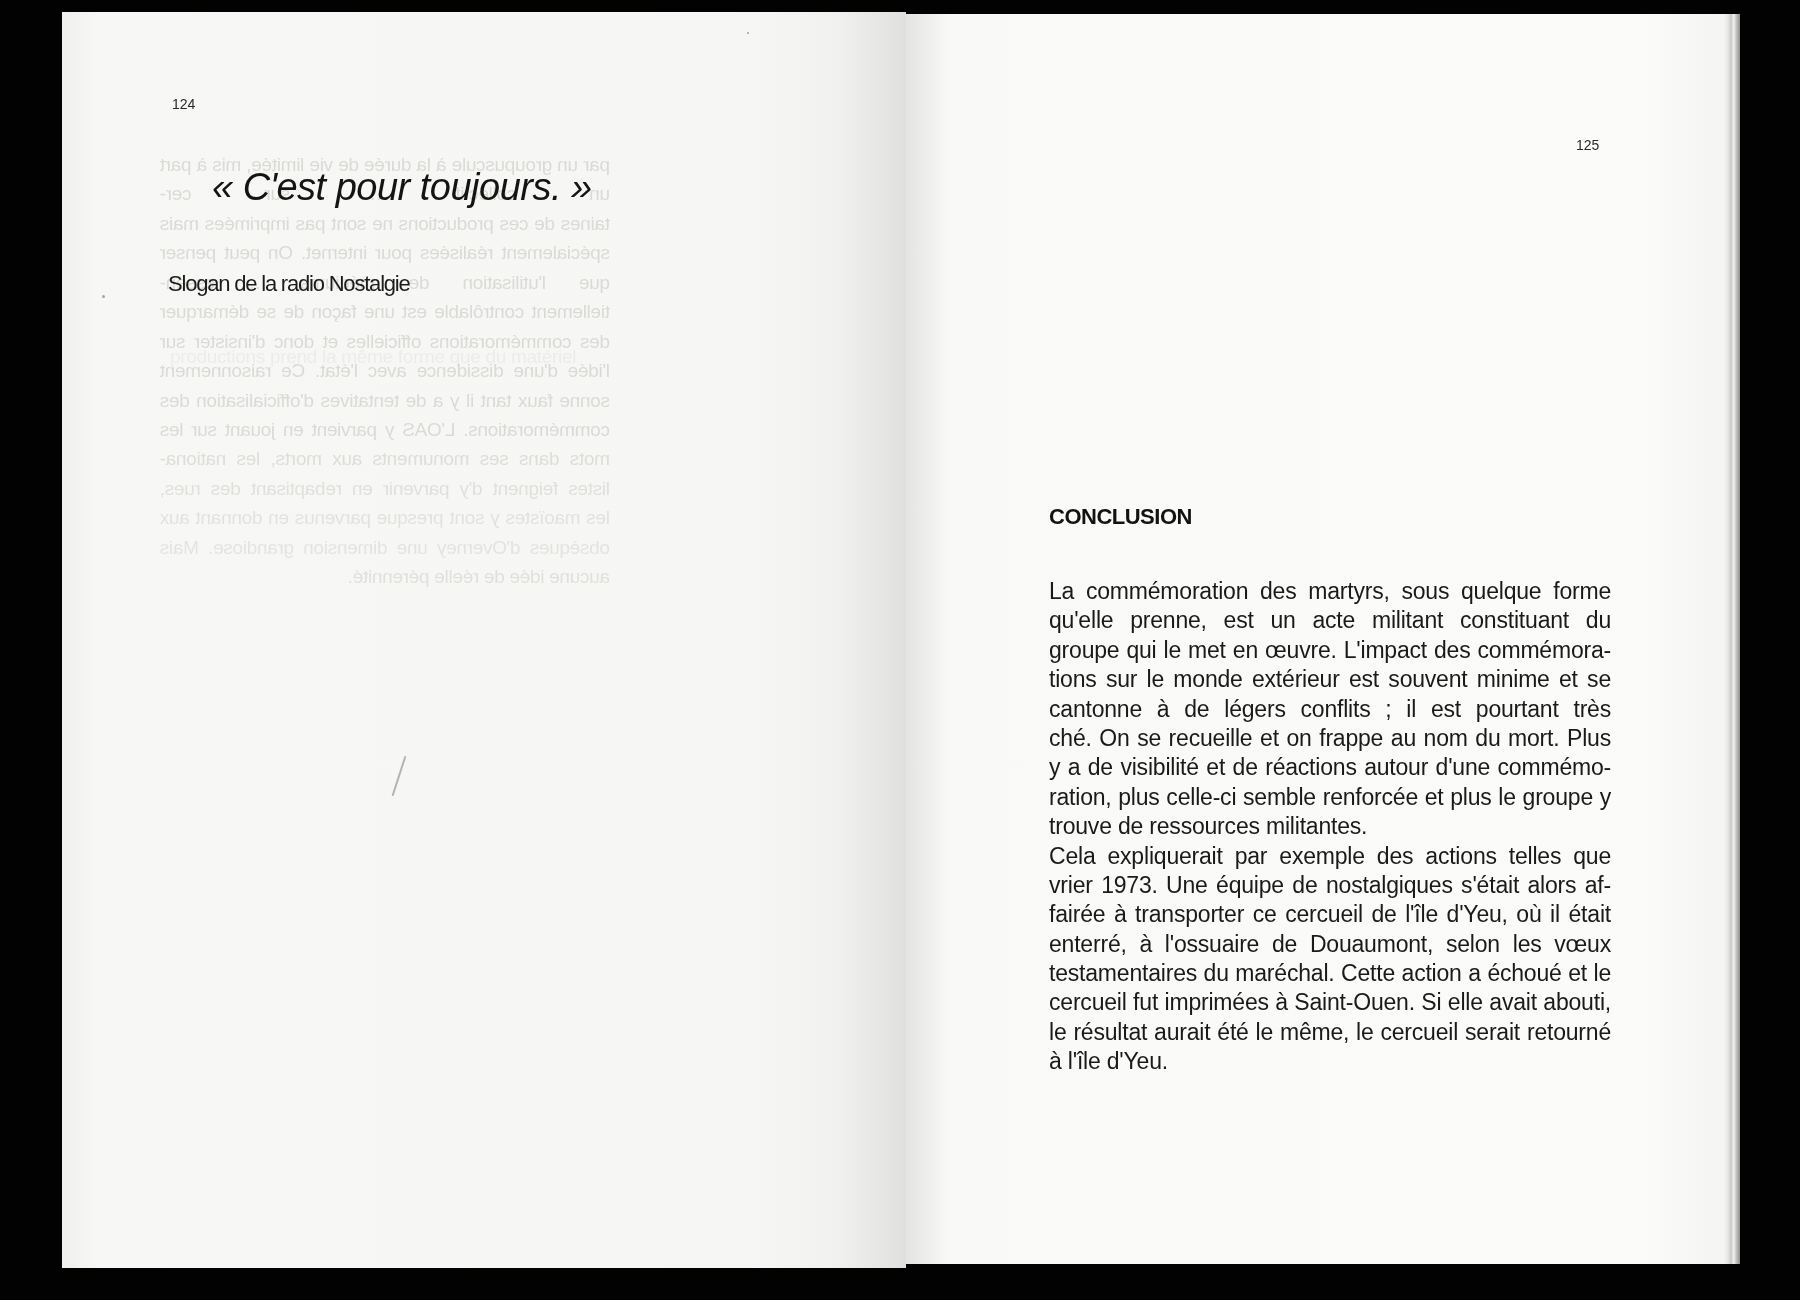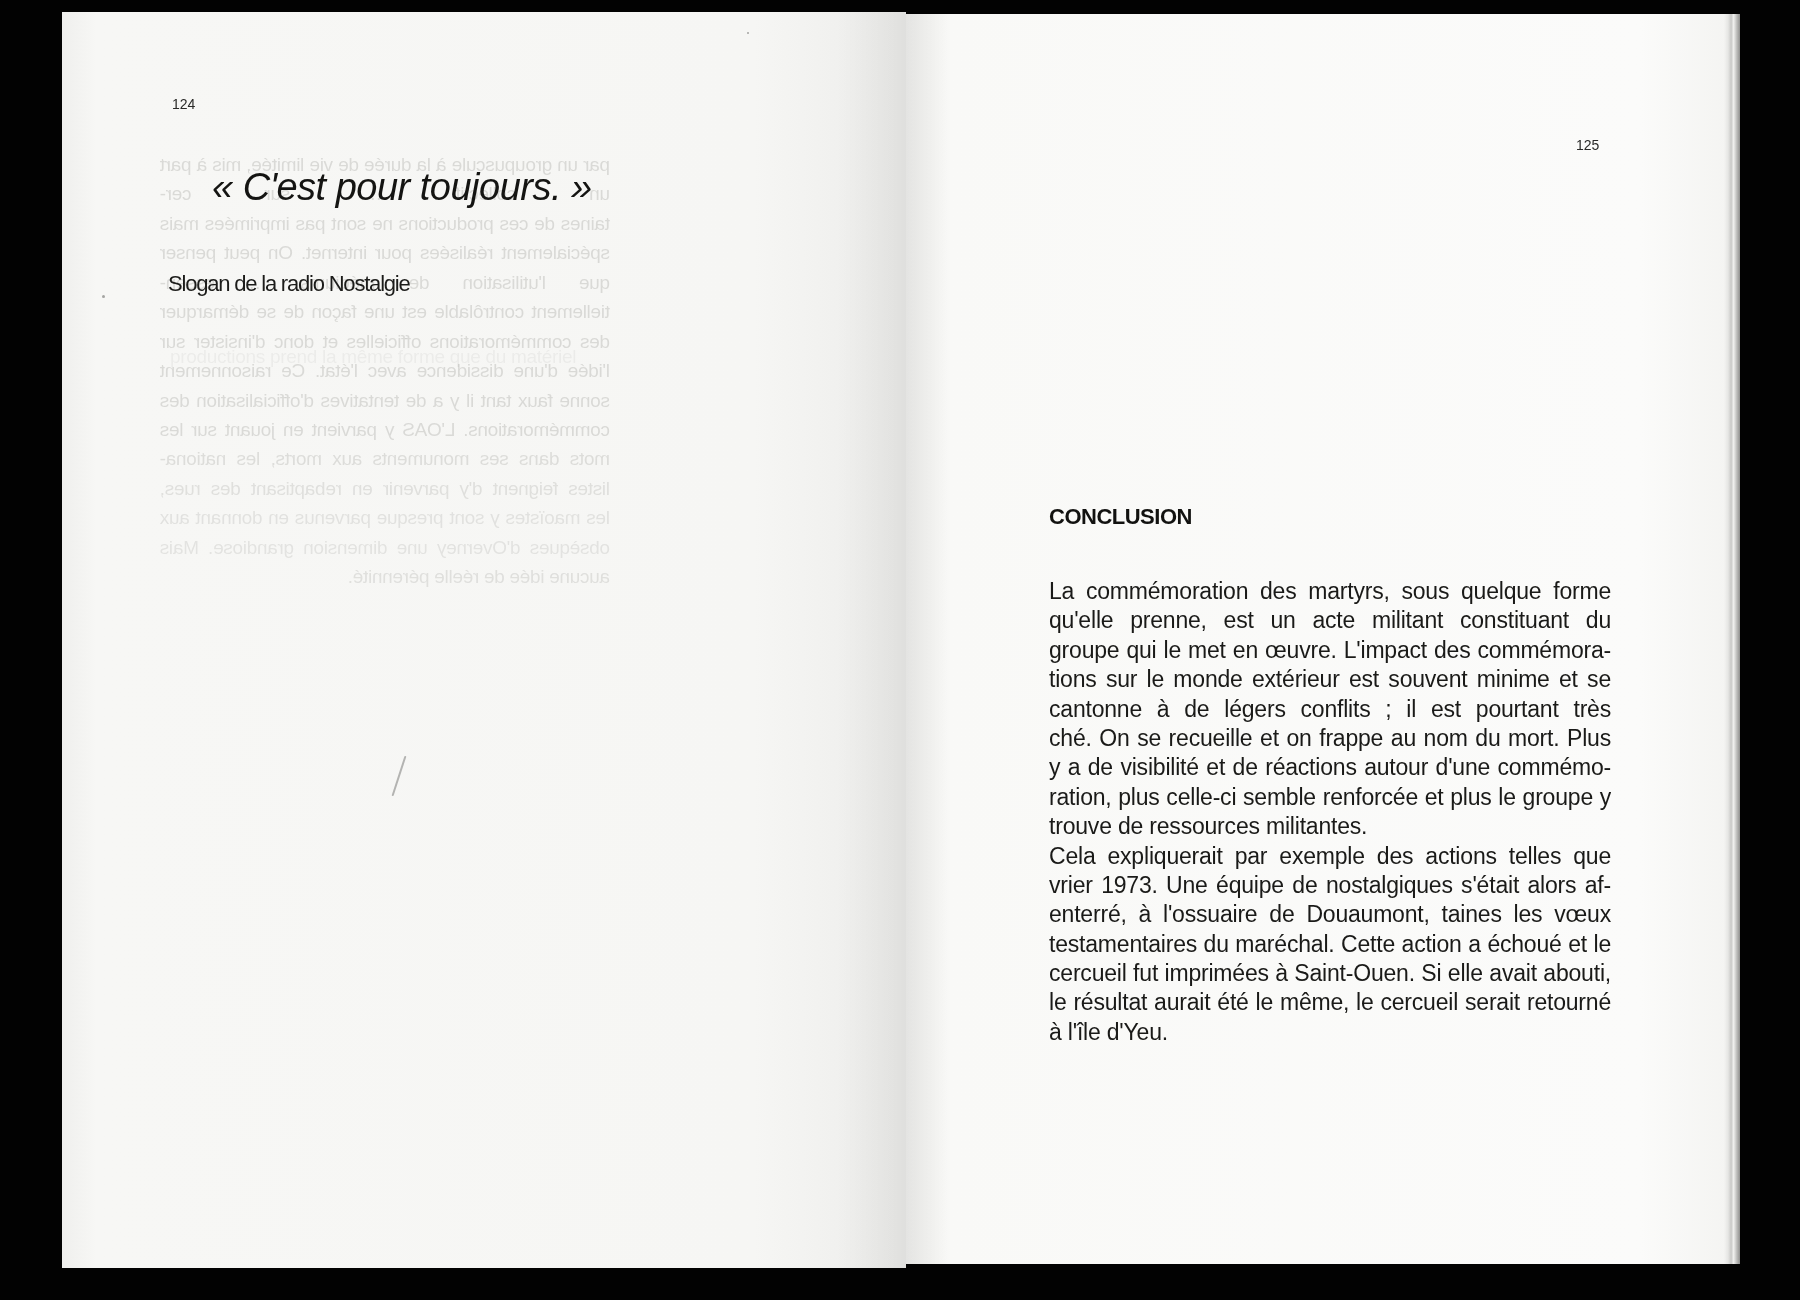--- a/index.html
+++ b/index.html
@@ -84,21 +84,22 @@
         <div class="bline">qu'elle prenne, est un acte militant constituant du</div>
         <div class="bline">groupe qui le met en œuvre. L'impact des commémora-</div>
         <div class="bline">tions sur le monde extérieur est souvent minime et se</div>
         <div class="bline">cantonne à de légers conflits ; il est pourtant très recher-</div>
         <div class="bline">ché. On se recueille et on frappe au nom du mort. Plus il</div>
         <div class="bline">y a de visibilité et de réactions autour d'une commémo-</div>
         <div class="bline">ration, plus celle-ci semble renforcée et plus le groupe y</div>
         <div class="bline para-end">trouve de ressources militantes.</div>
         <div class="bline">Cela expliquerait par exemple des actions telles que</div>
         <div class="bline">vrier 1973. Une équipe de nostalgiques s'était alors af-</div>
-        <div class="bline">enterré, à l'ossuaire de Douaumont, taines les vœux</div>
+        <div class="bline">fairée à transporter ce cercueil de l'île d'Yeu, où il était</div>
+        <div class="bline">enterré, à l'ossuaire de Douaumont, selon les vœux</div>
         <div class="bline">testamentaires du maréchal. Cette action a échoué et le</div>
         <div class="bline">cercueil fut imprimées à Saint-Ouen. Si elle avait abouti,</div>
         <div class="bline">le résultat aurait été le même, le cercueil serait retourné</div>
         <div class="bline para-end">à l'île d'Yeu.</div>
       </div>
     <div class="fore-edge"></div>
   </div>
 
 </div>
 

